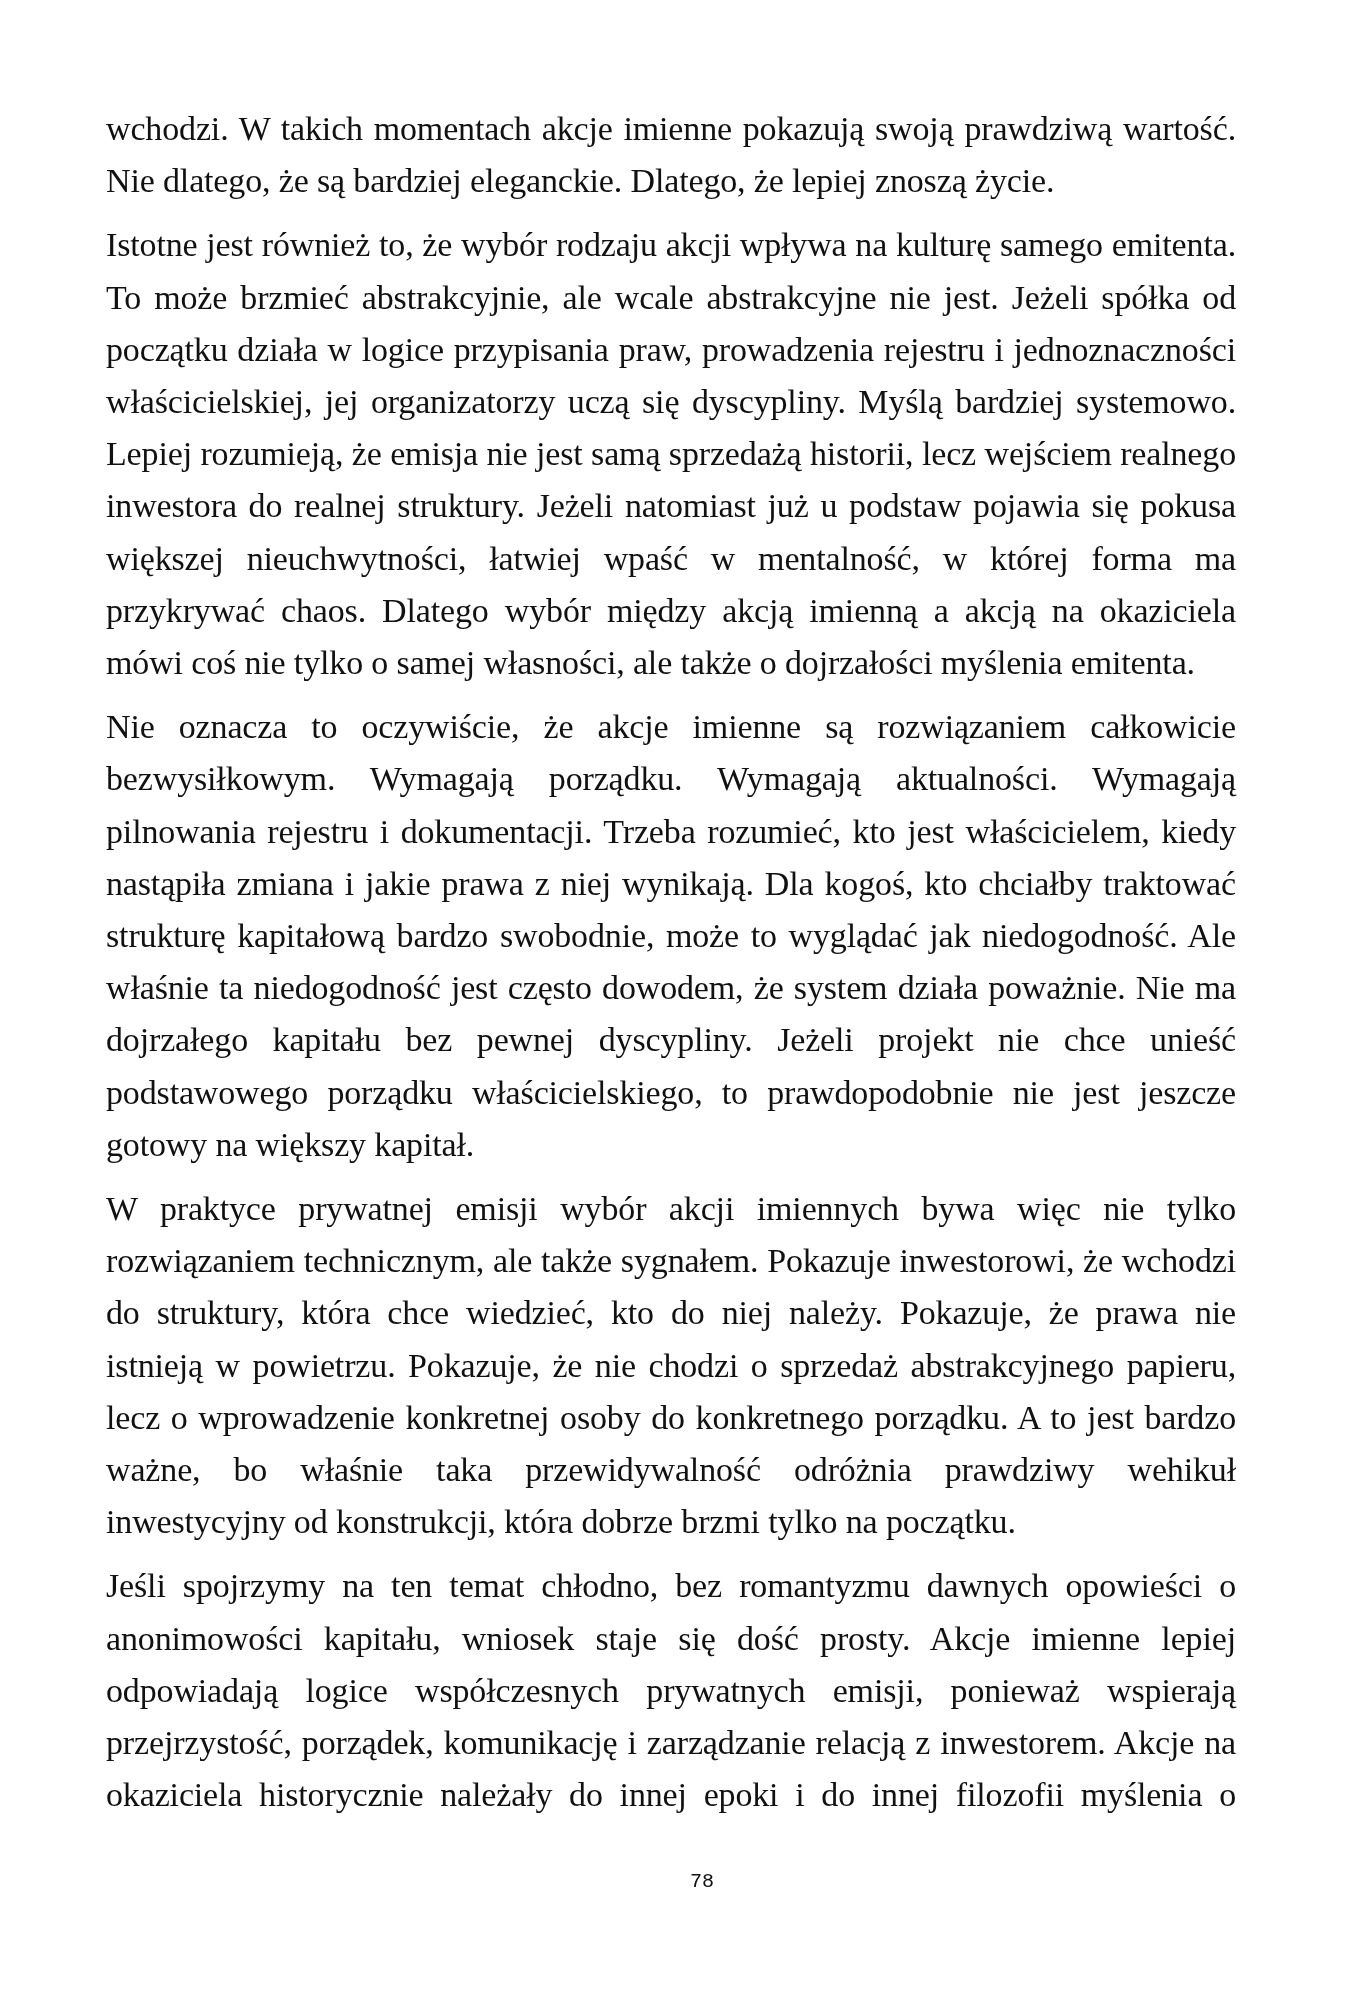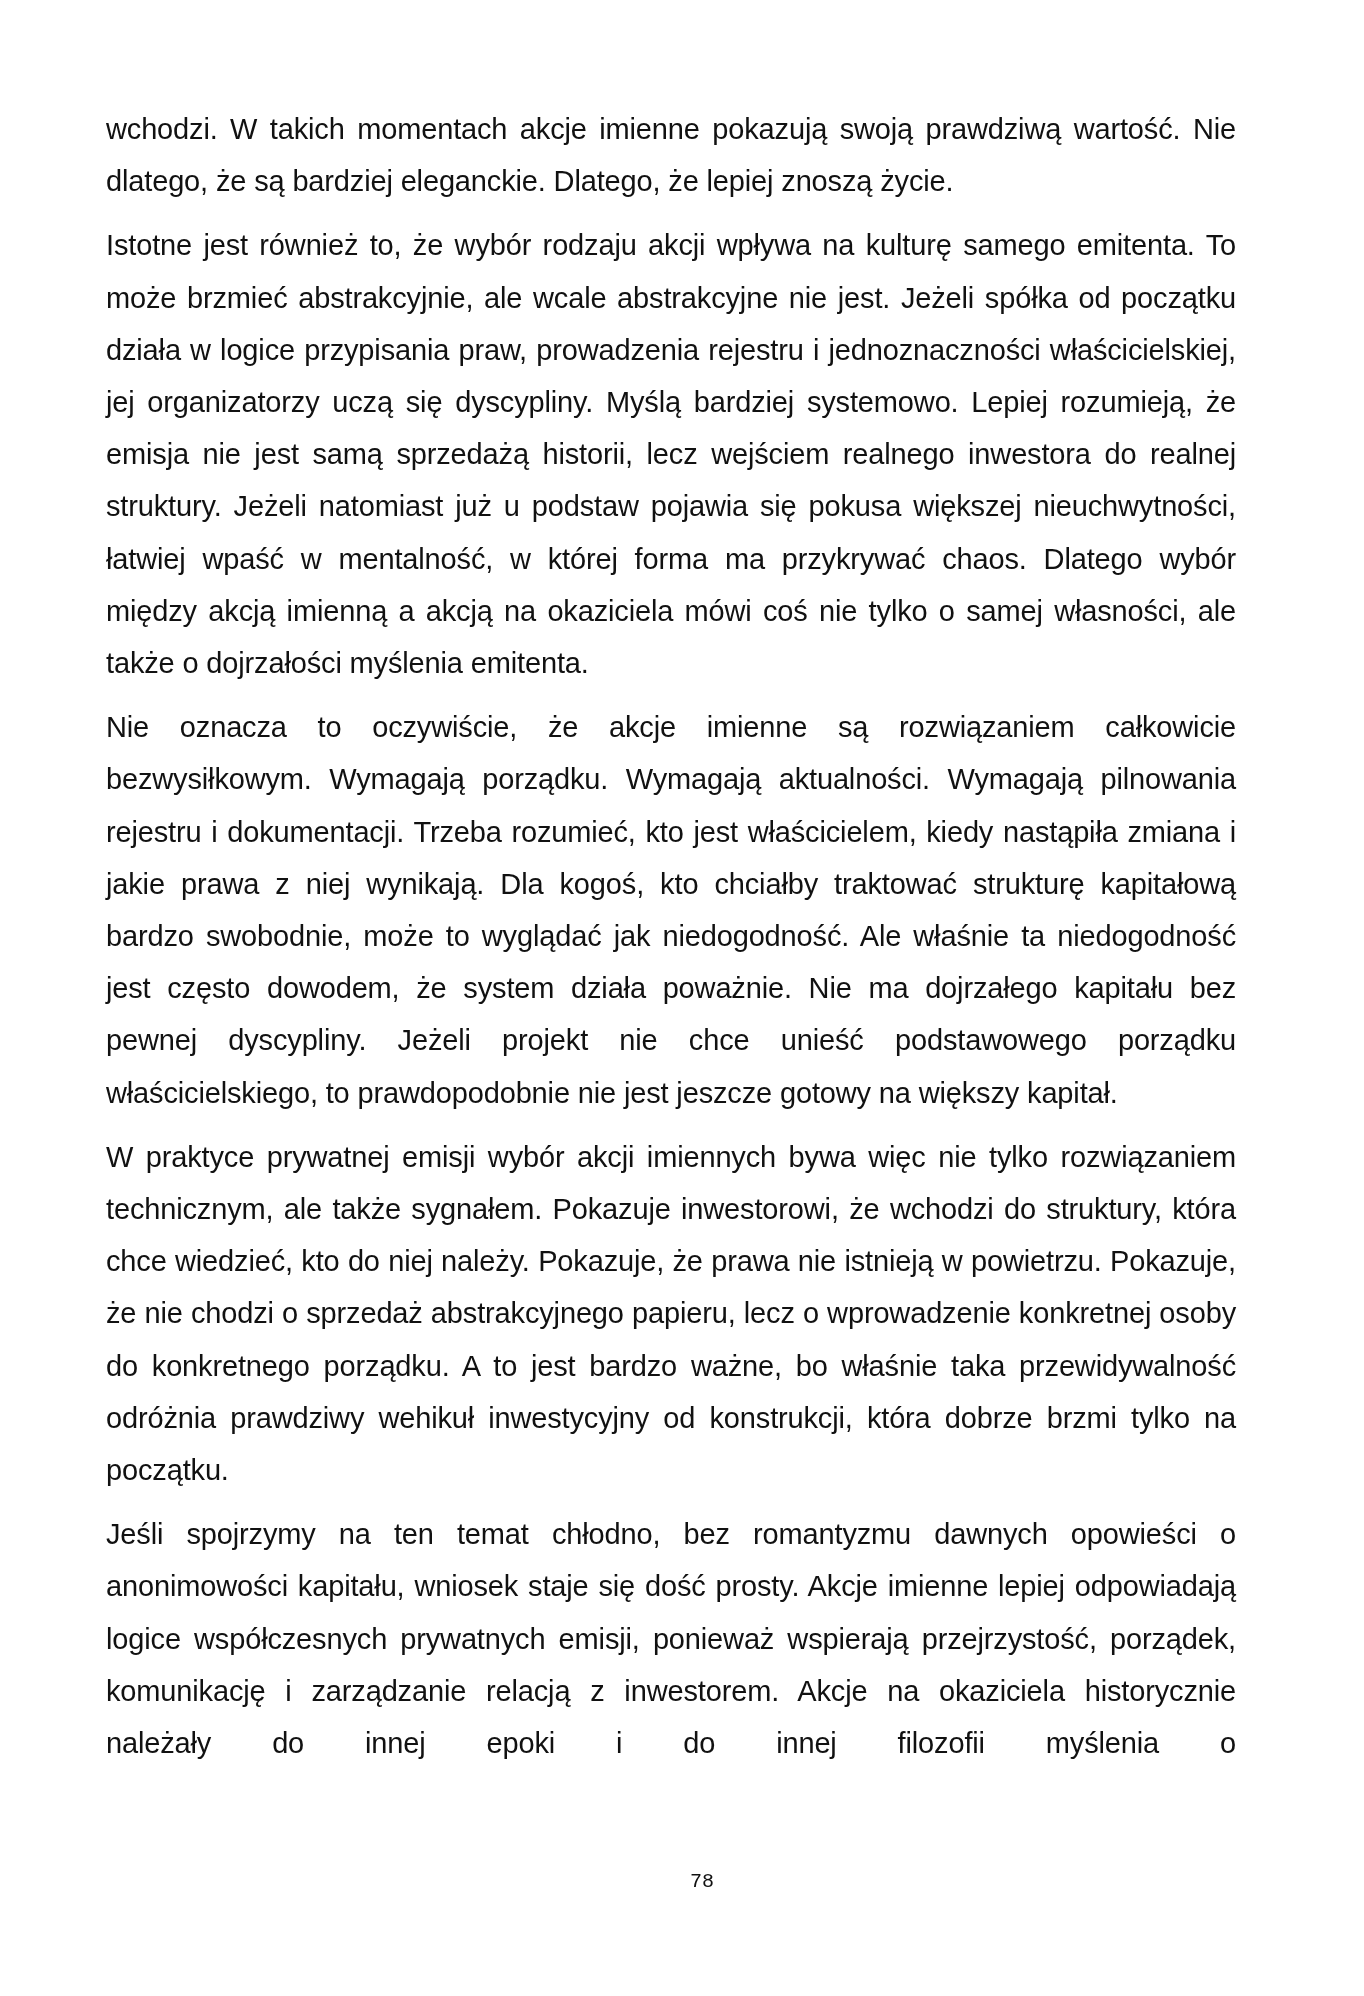--- a/index.html
+++ b/index.html
@@ -14,22 +14,22 @@
       overflow: hidden;
       color: #111111;
     }
     .page {
       position: absolute;
       left: 106px;
       top: 103px;
       width: 1130px;
     }
     .para {
-      font-family: Liberation Sans, sans-serif;
-      font-size: 29px;
+      font-family: Liberation Serif, serif;
+      font-size: 34px;
       line-height: 52.2px;
       text-align: justify;
       margin: 0 0 12px 0;
       letter-spacing: -0.15px;
       word-spacing: 0px;
       hyphens: none;
     }
     .para.last-cut {
       text-align-last: justify;
     }

